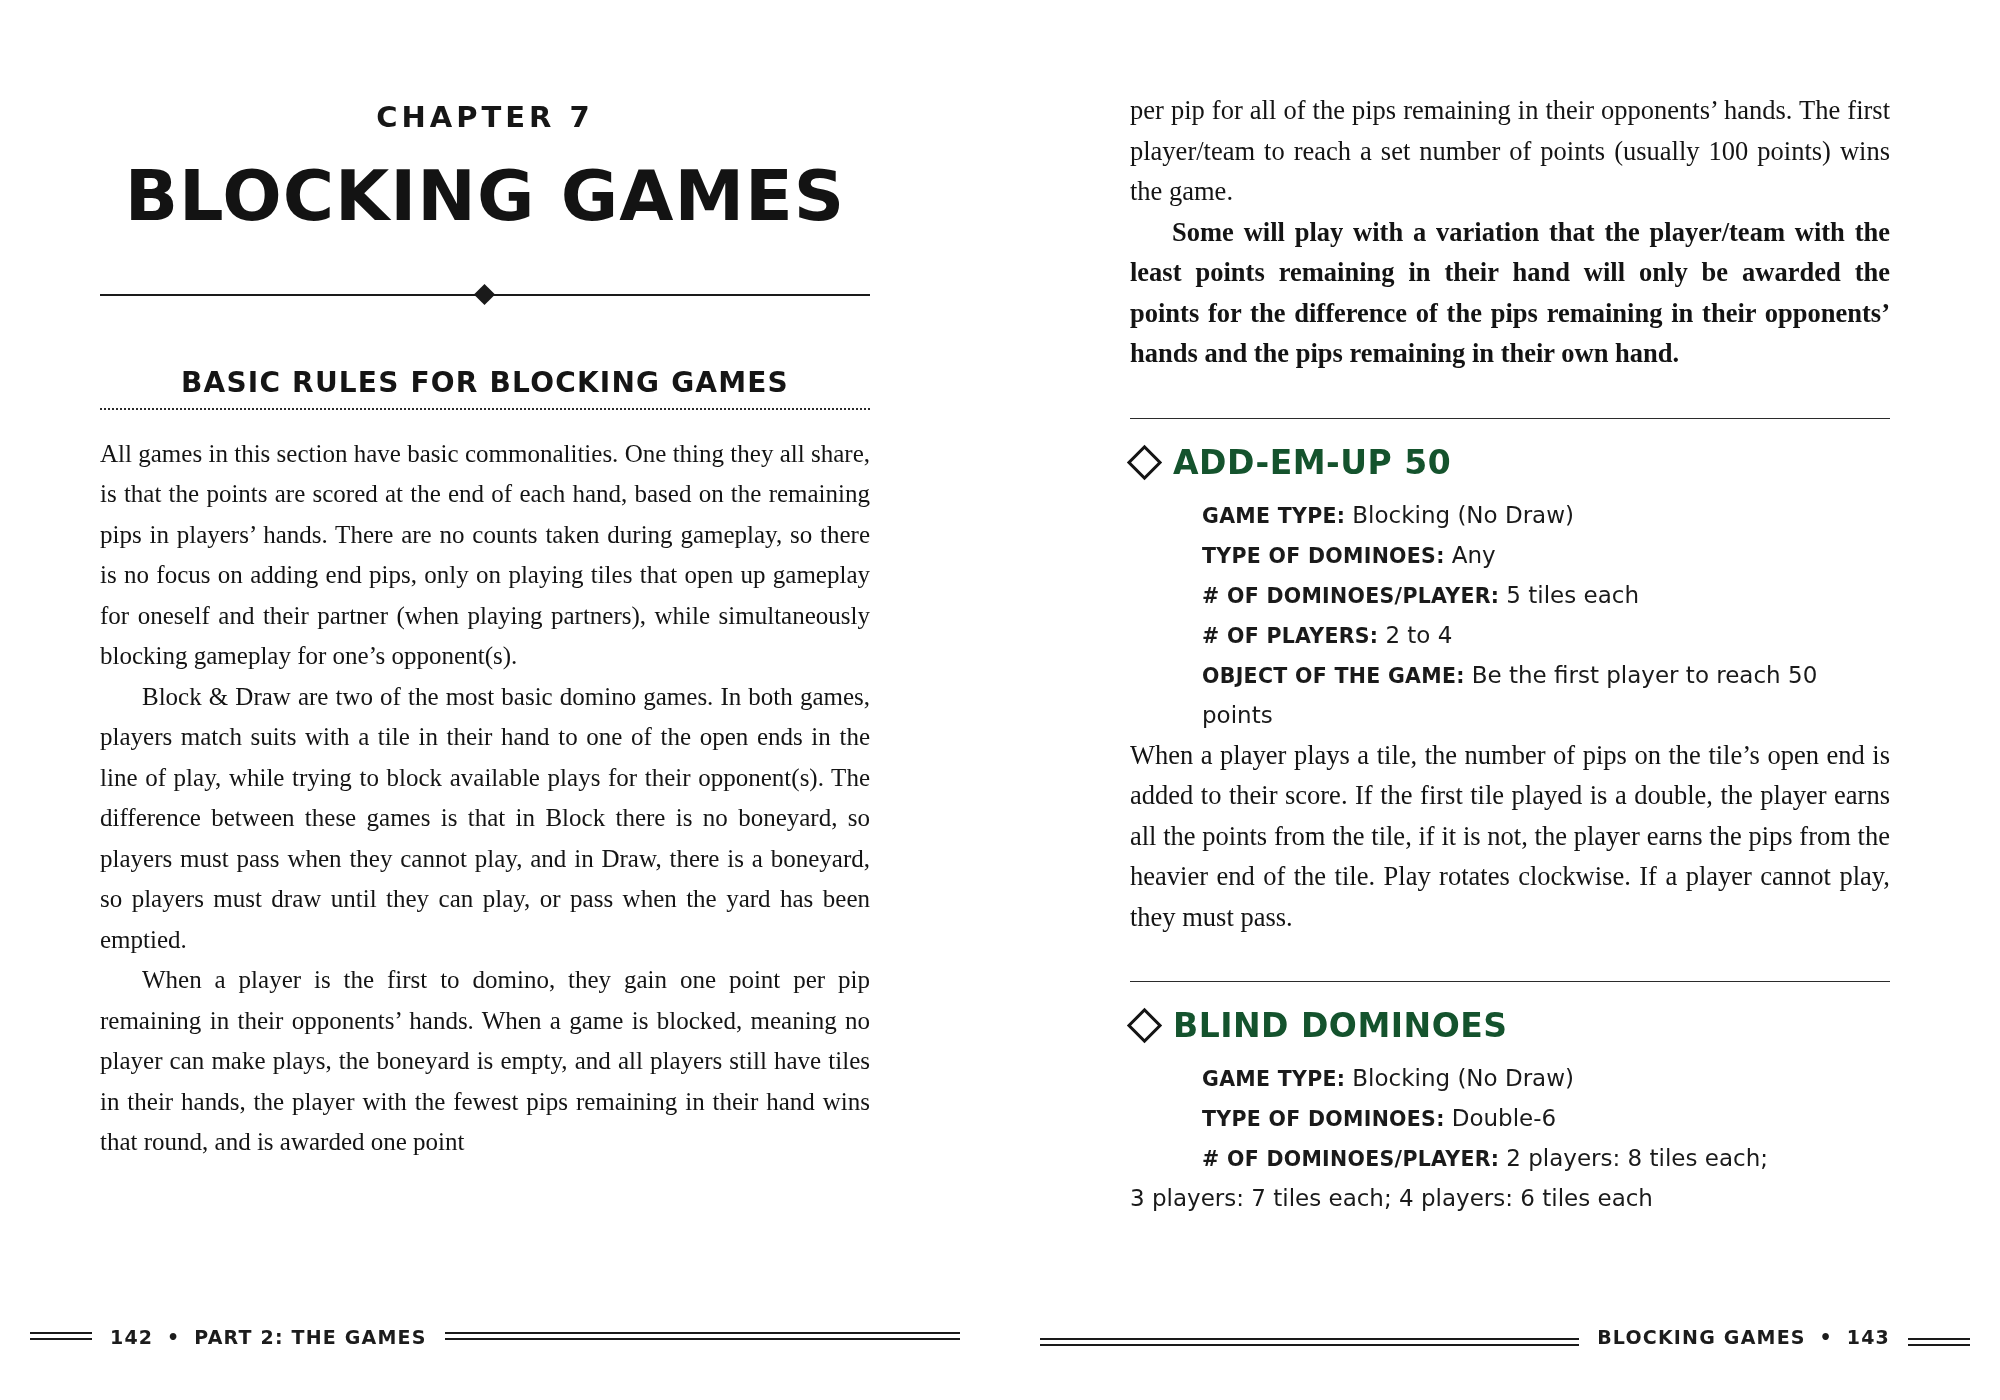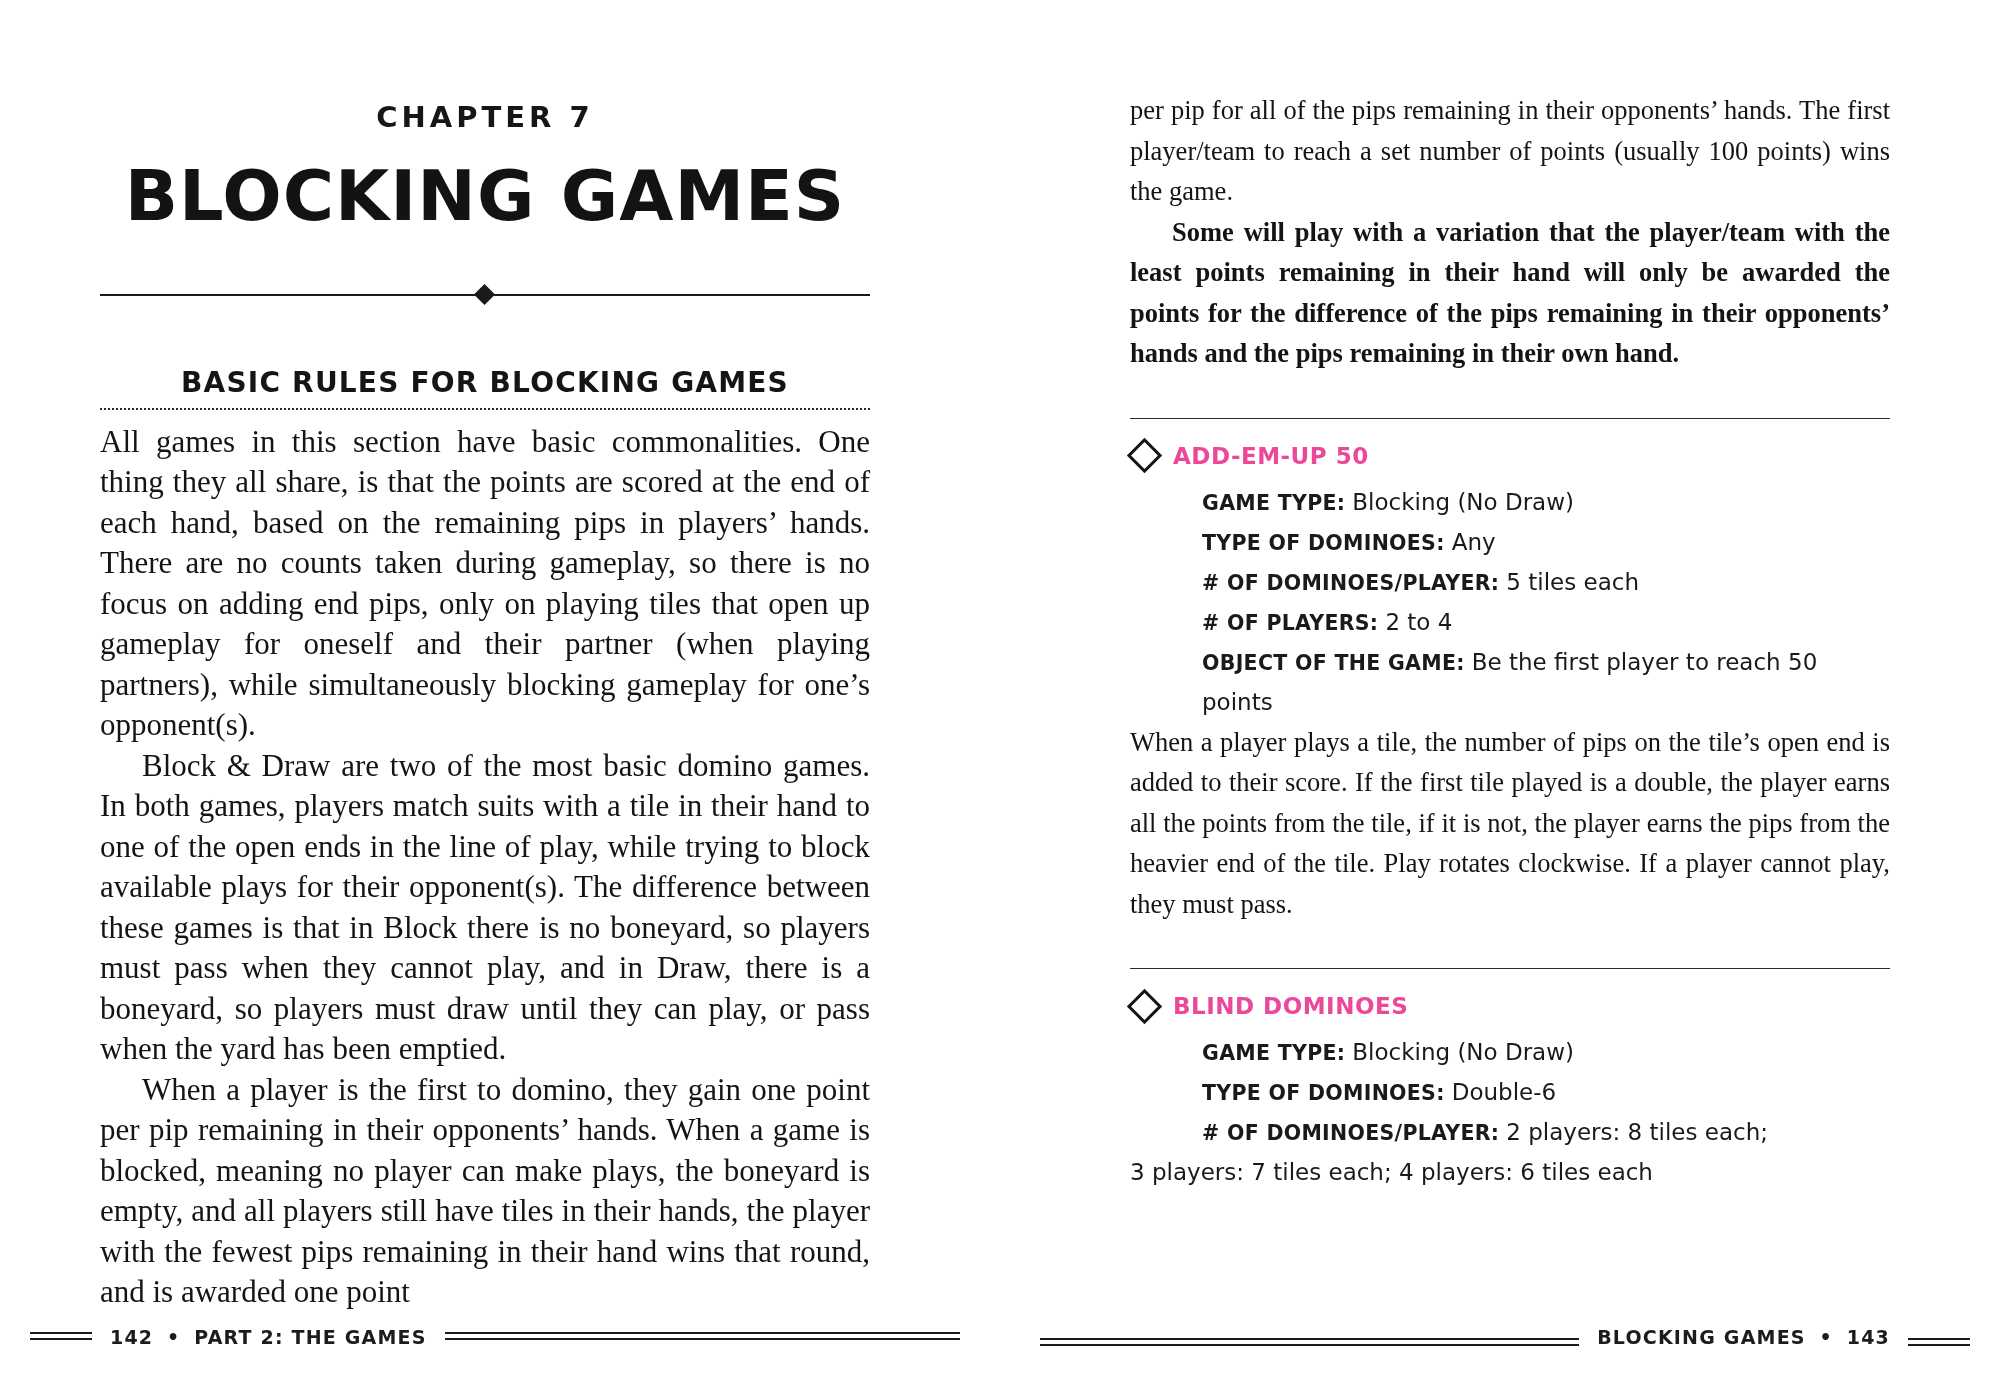--- a/index.html
+++ b/index.html
@@ -94,25 +94,25 @@
     letter-spacing: 1.2px;
     margin: 62px 0 0 0;
     color: #151515;
     padding-bottom: 9px;
     border-bottom: 2px dotted #2a2a2a;
     display: block;
   }
 
   .body-text {
     font-family: "Liberation Serif", serif;
-    font-size: 31px;
+    font-size: 25px;
     line-height: 40.5px;
     text-align: justify;
     color: #141414;
-    margin: 12px 0 0 0;
+    margin: 24px 0 0 0;
     hyphens: none;
   }
   .body-text.indent {
     text-indent: 42px;
     margin-top: 0;
   }
 
   
   .rp-text {
     font-family: "Liberation Serif", serif;
@@ -126,26 +126,26 @@
 
   .hr-thin {
     border: none;
     border-top: 1.5px solid #2b2b2b;
     margin: 44px 0 24px 0;
   }
 
   .game-title {
     font-family: "DejaVu Sans", sans-serif;
     font-weight: bold;
-    font-size: 23px;
+    font-size: 33px;
     letter-spacing: 0.5px;
     display: flex;
     align-items: center;
     gap: 16px;
-    color: #ec4899;
+    color: #14532d;
     margin: 0 0 14px 0;
   }
   .diamond-icon {
     display: inline-block;
     width: 19px;
     height: 19px;
     border: 3px solid #141414;
     transform: rotate(45deg);
     flex: 0 0 auto;
     margin-left: 2px;

